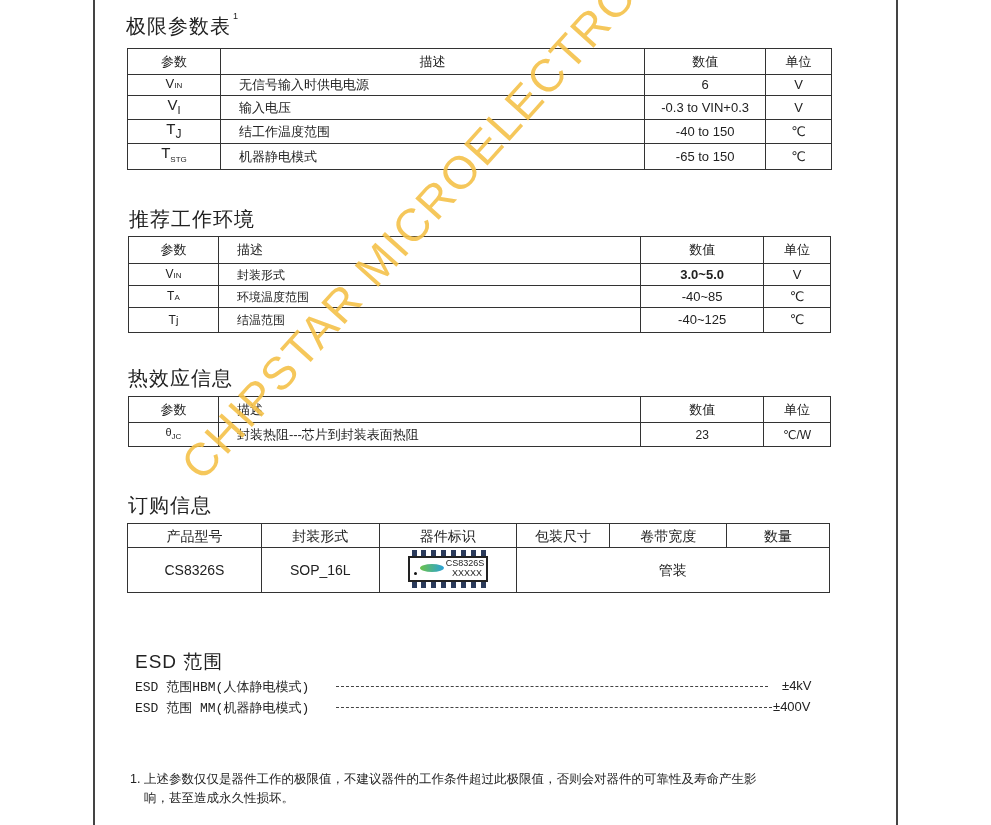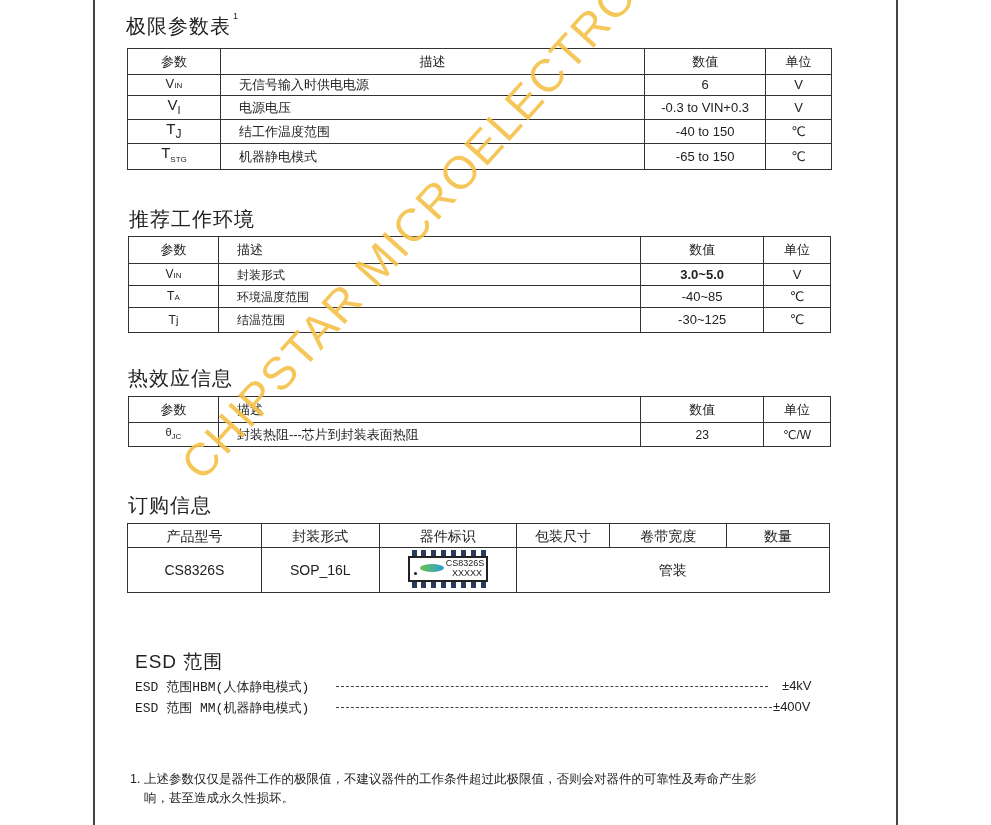--- a/index.html
+++ b/index.html
@@ -57,21 +57,21 @@
     <td class="c">单位</td>
   </tr>
   <tr>
         <td class="c"><span>V</span><span class="sub">IN</span></td>
         <td class="l">无信号输入时供电电源</td>
         <td class="c">6</td>
         <td class="c">V</td>
       </tr>
   <tr>
         <td class="c"><span class="sym-big">V</span><span class="sub" style="font-size:11px;vertical-align:-4px">I</span></td>
-        <td class="l">电源电压</td>
+        <td class="l">输入电压</td>
         <td class="c">-0.3 to VIN+0.3</td>
         <td class="c">V</td>
       </tr>
   <tr style="height:24px">
         <td class="c"><span class="sym-big">T</span><span style="font-size:12px;vertical-align:-4px">J</span></td>
         <td class="l">结工作温度范围</td>
         <td class="c">-40 to 150</td>
         <td class="c">℃</td>
       </tr>
   <tr style="height:22px">
@@ -106,21 +106,21 @@
       </tr>
   <tr style="height:22px">
         <td class="c" style="font-size:12px"><span>T</span><span class="sub">A</span></td>
         <td class="l" style="font-size:12px">环境温度范围</td>
         <td class="c">-40~85</td>
         <td class="c">℃</td>
       </tr>
   <tr style="height:25px">
         <td class="c" style="font-size:12px"><span>T</span><span style="font-size:11px">j</span></td>
         <td class="l" style="font-size:12px">结温范围</td>
-        <td class="c">-30~125</td>
+        <td class="c">-40~125</td>
         <td class="c">℃</td>
       </tr>
 </tbody>
   </table>
 
 <div class="sec-title" style="left:128px;top:365px;">热效应信息</div>
 <table class="grid" style="left:128px;top:396px;width:703px;">
   <colgroup>
       <col style="width:90px">
       <col style="width:423px">

